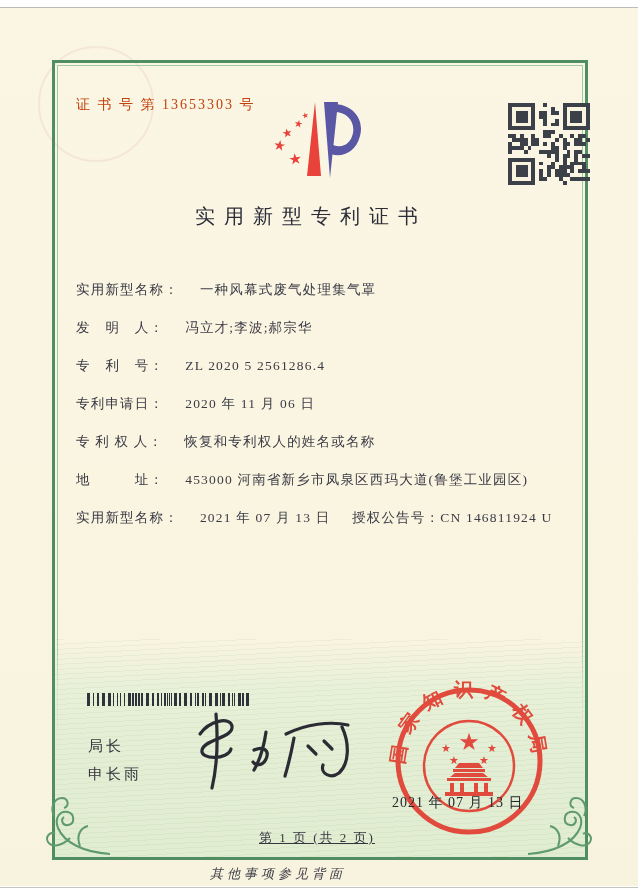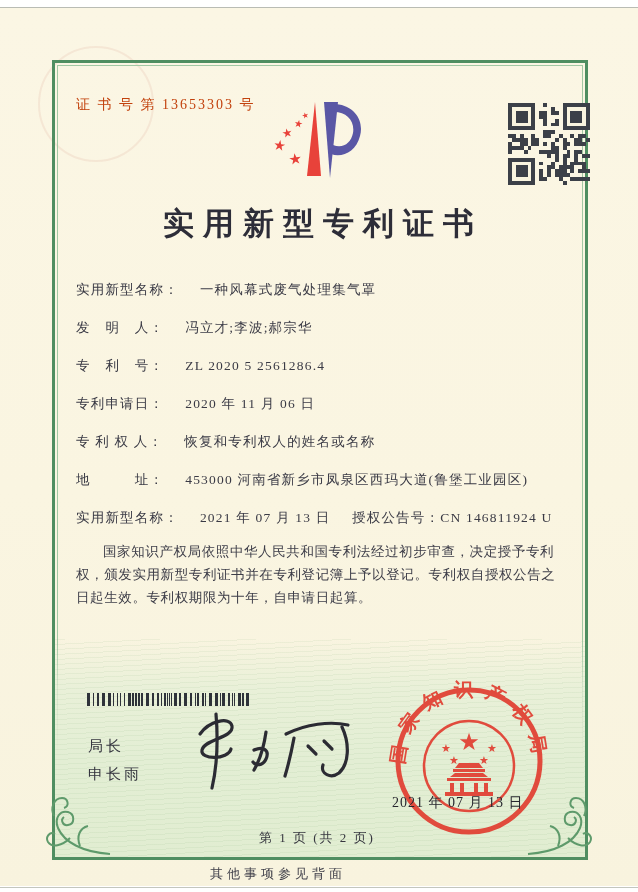--- a/index.html
+++ b/index.html
@@ -31,49 +31,49 @@
     background:
       repeating-linear-gradient(177deg, rgba(130,175,120,0.10) 0 1px, rgba(0,0,0,0) 1px 5px),
       linear-gradient(180deg, rgba(228,239,214,0) 0%, rgba(228,239,214,0.75) 22%, #e3eed4 55%, #e1edd1 100%);
   }
   .cert-no{
     position:absolute;left:76px;top:96px;font-size:14px;letter-spacing:2px;color:#c2410c;
   }
   .logo{position:absolute;left:270px;top:100px;width:92px;height:84px;}
   .qr{position:absolute;left:508px;top:103px;width:82px;height:82px;}
   .title{
-    position:absolute;left:58px;top:203px;width:530px;text-align:center;
-    font-size:31px;font-weight:700;letter-spacing:9px;color:#2d2d38;
+    position:absolute;left:46px;top:203px;width:530px;text-align:center;
+    font-size:20px;font-weight:400;letter-spacing:9px;color:#2d2d38;
   }
   .field{position:absolute;left:76px;font-size:13.5px;color:#3a3a45;letter-spacing:1.2px;white-space:nowrap;}
   .field .lbl{margin-right:21px;}
   .field2{position:absolute;left:352px;font-size:13.5px;color:#3a3a45;letter-spacing:1.2px;white-space:nowrap;}
   .paras{
     position:absolute;left:76px;top:541px;width:488px;
     font-size:13.5px;line-height:1.7;color:#3d3d48;letter-spacing:0.6px;
   }
   .paras p{margin:0;text-indent:2em;}
   .barcode{position:absolute;left:87px;top:692px;width:164px;height:13px;}
   .signer{position:absolute;left:88px;font-size:15px;letter-spacing:3px;color:#34343e;text-align:center;}
   .signature{position:absolute;left:182px;top:708px;width:190px;height:90px;}
   .seal{position:absolute;left:388px;top:680px;width:162px;height:162px;opacity:0.9;z-index:2;}
   .seal-date{
     position:absolute;left:392px;top:794px;width:160px;z-index:3;
     font-size:14px;letter-spacing:1px;color:#26262e;white-space:nowrap;
   }
   .page-indicator{
     position:absolute;left:52px;top:829px;width:530px;text-align:center;z-index:4;
-    font-size:13px;letter-spacing:2px;color:#36363f;
+    font-size:13px;letter-spacing:2px;color:#36363f;text-decoration:underline;
   }
   .flourish{position:absolute;width:74px;height:74px;z-index:3;}
   .flourish.bl{left:40px;top:786px;}
   .flourish.br{left:524px;top:786px;transform:scaleX(-1);}
   .back-note{
     position:absolute;left:0;top:865px;width:556px;text-align:center;
-    font-size:13px;letter-spacing:4px;color:#3f3f49;
+    font-size:13px;letter-spacing:4px;color:#3f3f49;font-style:italic;
   }
 </style>
 </head>
 <body>
 
 <div class="paper"></div>
 <div class="scan-line-top"></div>
 <div class="scan-line-bottom"></div>
 <div class="watermark-arc"></div>
 
@@ -249,21 +249,20 @@
   <span class="lbl">地　　　址：</span><span>453000 河南省新乡市凤泉区西玛大道(鲁堡工业园区)</span>
 </div>
 <div class="field" style="top:509px">
   <span class="lbl">实用新型名称：</span><span>2021 年 07 月 13 日</span>
 </div>
 <div class="field2" style="top:509px">
   <span class="lbl">授权公告号：</span><span>CN 146811924 U</span>
 </div>
 
 <div class="paras">
-  <p>国家知识产权局依照中华人民共和国专利法经过初步审查，决定授予专利权，颁发实用新型专利证书并在专利登记簿上予以登记。专利权自授权公告之日起生效。专利权期限为十年，自申请日起算。</p>
 </div>
 
 <div class="barcode">
   <svg id="bars" width="164" height="13">
       <rect x="0" y="0" width="3" height="13" fill="#2f333a"></rect>
       <rect x="6" y="0" width="1" height="13" fill="#2f333a"></rect>
       <rect x="10" y="0" width="2" height="13" fill="#2f333a"></rect>
       <rect x="15" y="0" width="3" height="13" fill="#2f333a"></rect>
       <rect x="21" y="0" width="3" height="13" fill="#2f333a"></rect>
       <rect x="26" y="0" width="1" height="13" fill="#2f333a"></rect>

